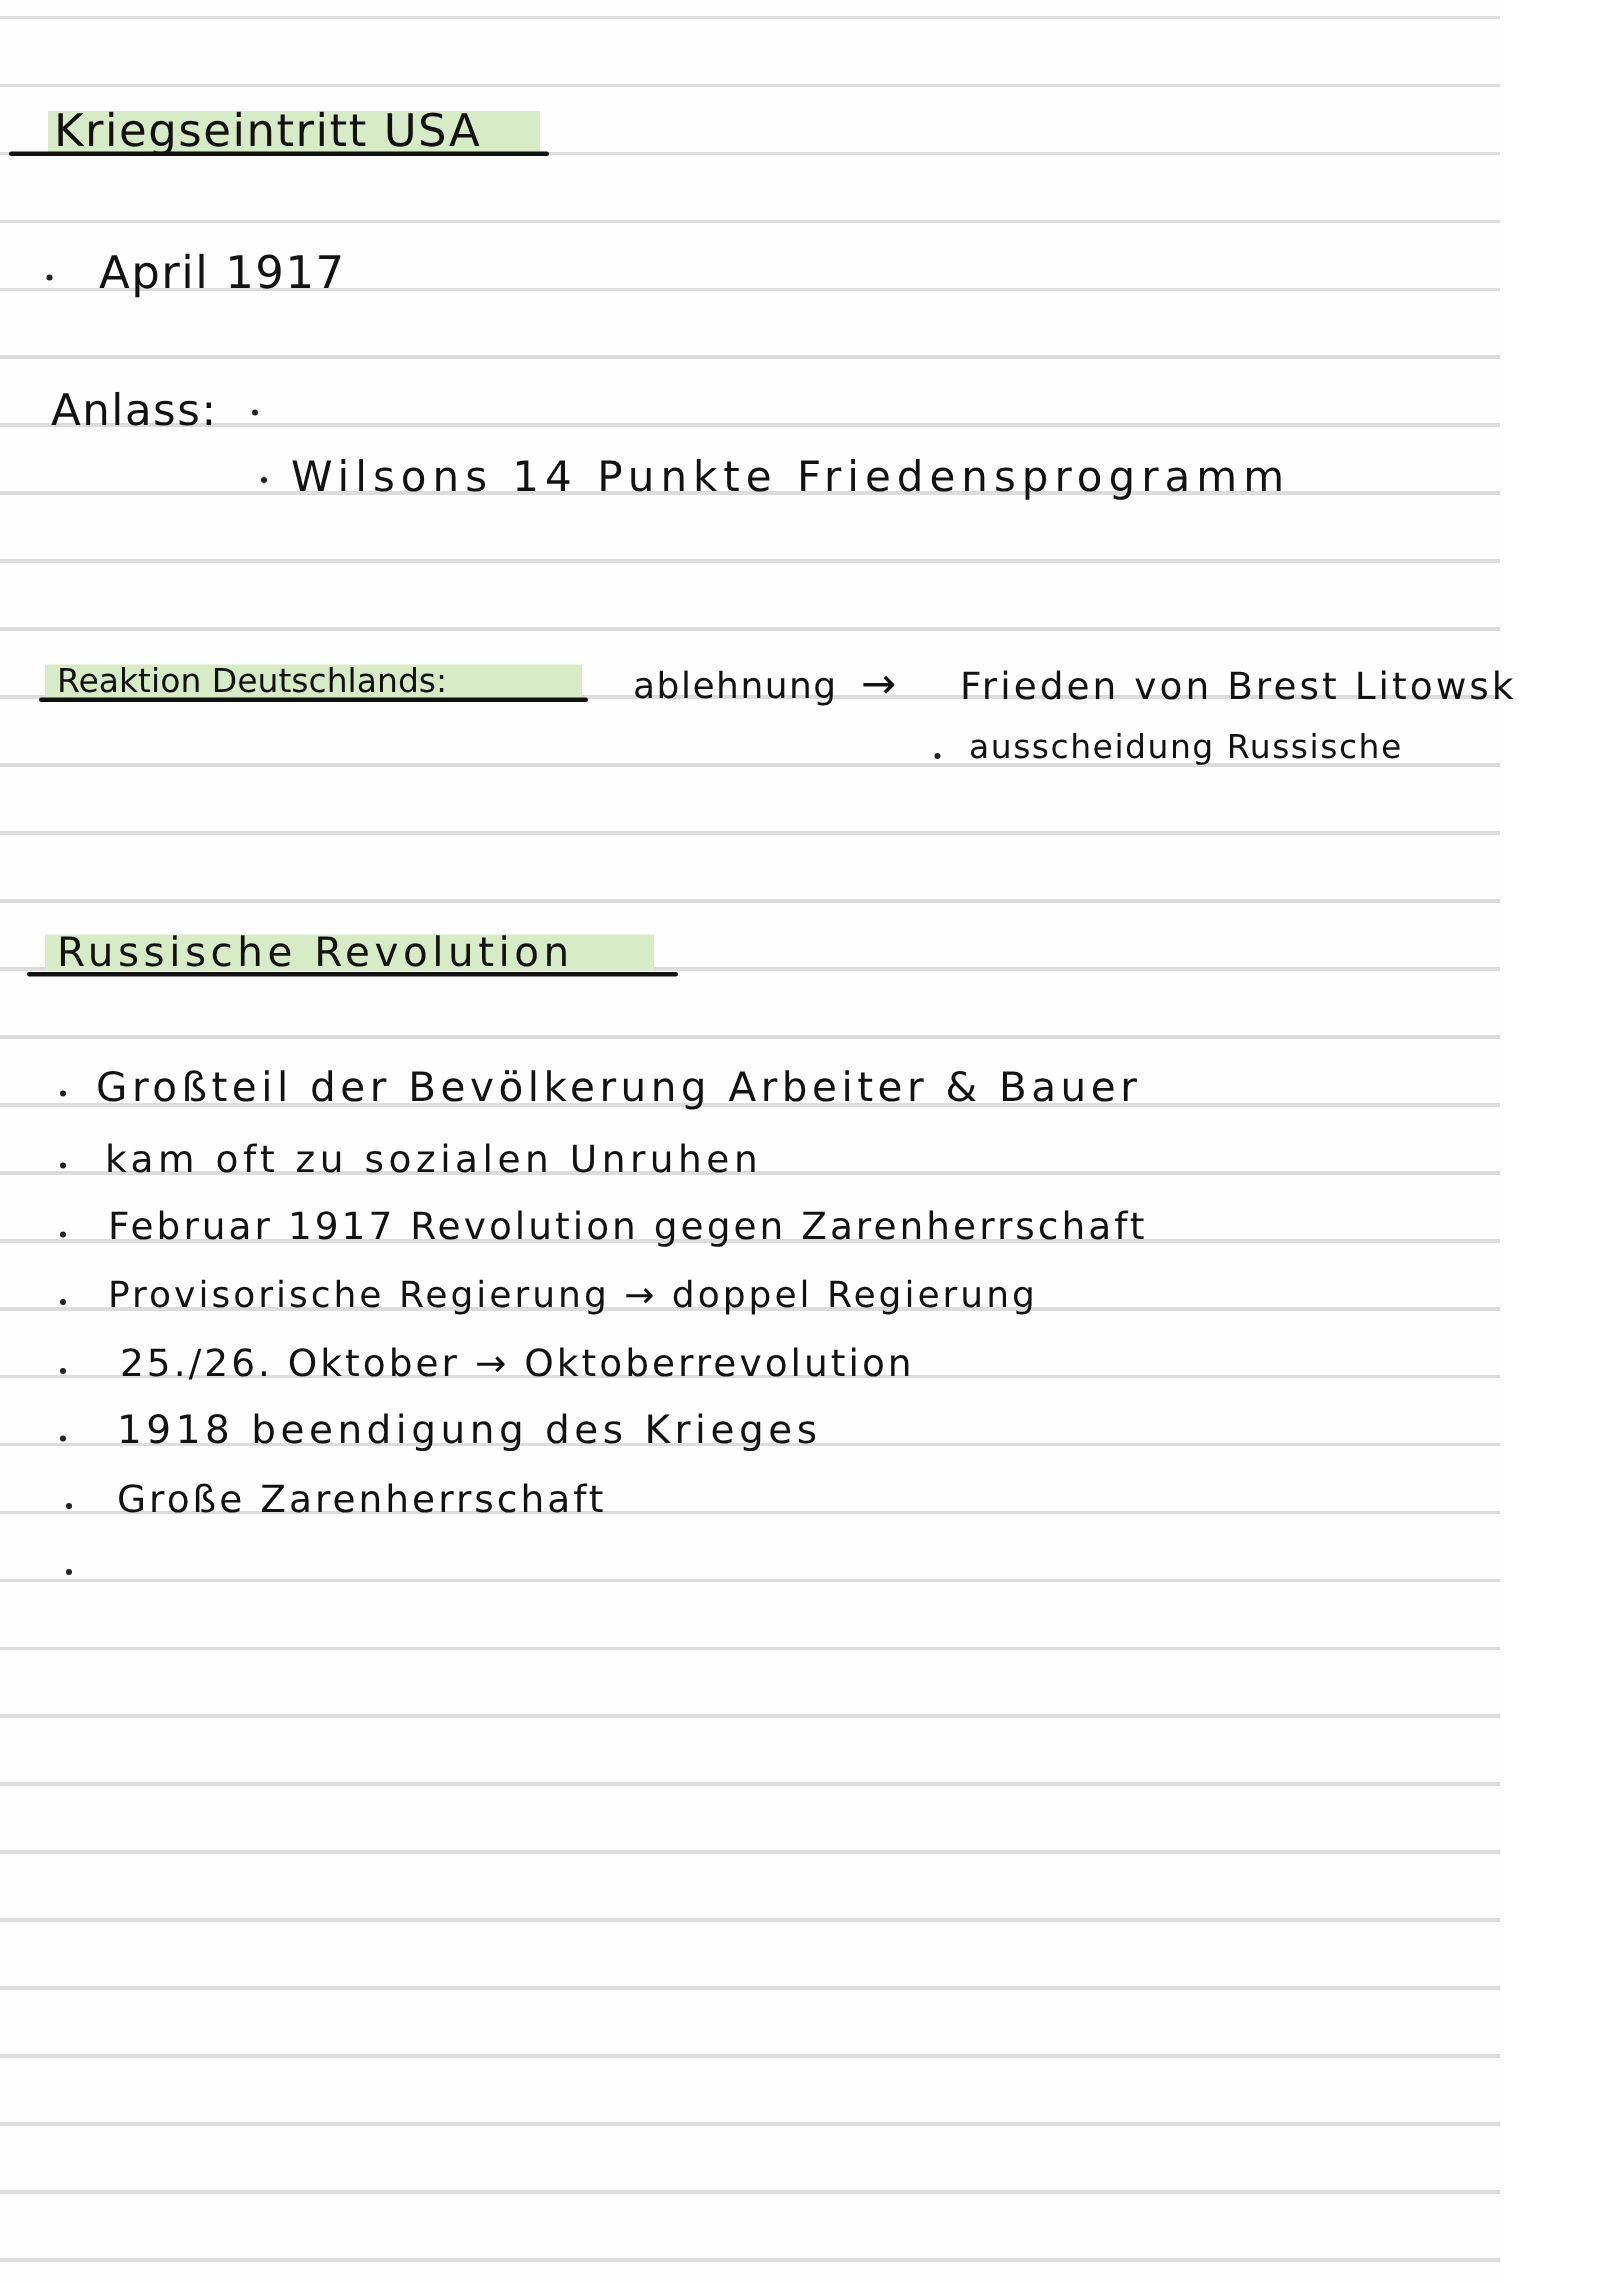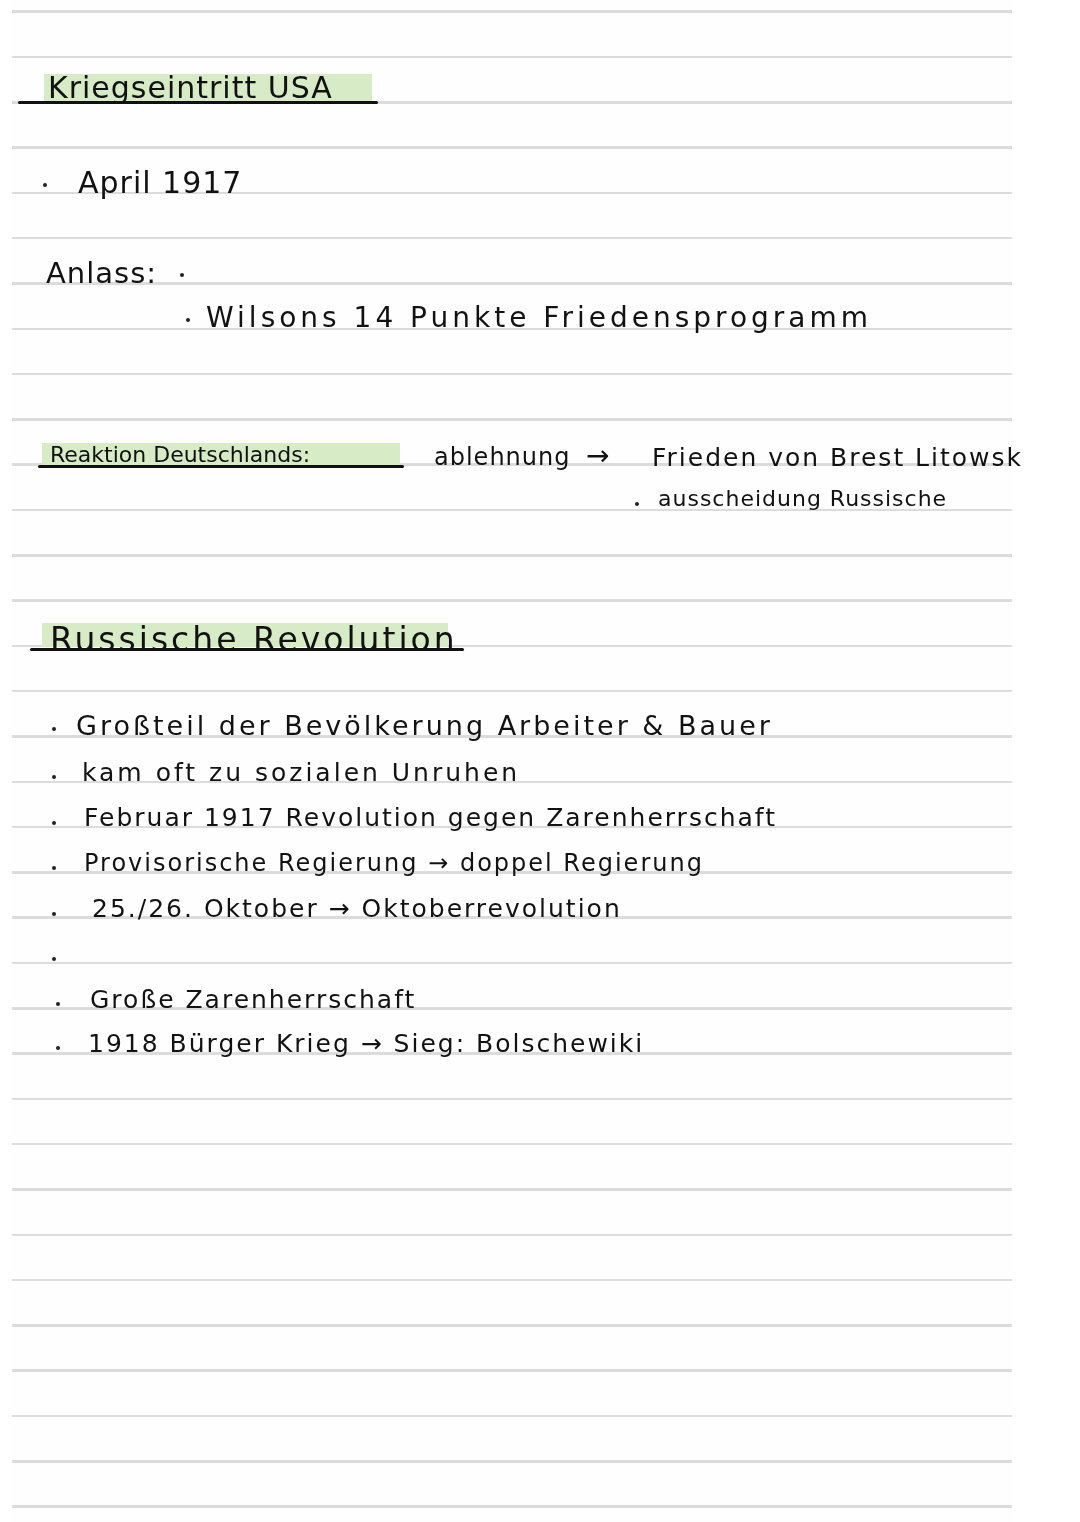--- a/index.html
+++ b/index.html
@@ -7,21 +7,21 @@
       width: 1080px;
       height: 1522px;
       background: #ffffff;
       position: relative;
       overflow: hidden;
       font-family: "DejaVu Sans", sans-serif;
       color: #111111;
     }
     .page {
       position: absolute;
-      left: 12px; top: 0;
+      left: 0; top: 0;
       width: 1000px; height: 1522px;
       background-color: #fefefe;
       background-image: repeating-linear-gradient(
         to bottom,
         transparent 0px,
         transparent 10.5px,
         #dcdcdc 10.5px,
         #dcdcdc 13px,
         transparent 13px,
         transparent 45.3px
@@ -80,39 +80,39 @@
   <div class="heading" style="left:38px; top:442px; font-size:22px; letter-spacing:0px;">Reaktion Deutschlands:</div>
   <div class="ul" style="left:26px; top:465px; width:366px;"></div>
 
   <div class="hw" style="left:422px; top:443px; font-size:24px;">ablehnung</div>
   <div class="hw" style="left:574px; top:439px; font-size:28px;">→</div>
   <div class="hw" style="left:640px; top:443px; font-size:25px; letter-spacing:2px;">Frieden von Brest Litowsk</div>
   <div class="bullet" style="left:623px; top:502px;"></div>
   <div class="hw" style="left:646px; top:486px; font-size:22px;">ausscheidung Russische</div>
 
   <div class="hl" style="left:30px; top:623px; width:406px; height:24px;"></div>
-  <div class="heading" style="left:38px; top:620px; font-size:33px; letter-spacing:3px;text-align:right;">Russische Revolution</div>
+  <div class="heading" style="left:38px; top:620px; font-size:27px; letter-spacing:3px;text-align:right;">Russische Revolution</div>
   <div class="ul" style="left:18px; top:648px; width:434px;"></div>
 
   <div class="bullet" style="left:40px; top:727px;"></div>
   <div class="hw" style="left:64px; top:710px; font-size:27px; letter-spacing:3px;">Großteil der Bevölkerung Arbeiter &amp; Bauer</div>
 
   <div class="bullet" style="left:40px; top:775px;"></div>
   <div class="hw" style="left:70px; top:758px; font-size:25px; letter-spacing:3px;">kam oft zu sozialen Unruhen</div>
 
   <div class="bullet" style="left:40px; top:821px;"></div>
   <div class="hw" style="left:72px; top:803px; font-size:25px; letter-spacing:2px;">Februar 1917 Revolution gegen Zarenherrschaft</div>
 
   <div class="bullet" style="left:40px; top:866px;"></div>
   <div class="hw" style="left:72px; top:849px; font-size:24px; letter-spacing:2px;">Provisorische Regierung → doppel Regierung</div>
 
   <div class="bullet" style="left:40px; top:912px;"></div>
   <div class="hw" style="left:80px; top:894px; font-size:25px; letter-spacing:2px;text-align:right;">25./26. Oktober → Oktoberrevolution</div>
 
   <div class="bullet" style="left:40px; top:957px;"></div>
+  <div class="hw" style="left:78px; top:939px; font-size:26px; letter-spacing:3px;">1918 beendigung des Krieges</div>
 
   <div class="bullet" style="left:44px; top:1002px;"></div>
   <div class="hw" style="left:78px; top:985px; font-size:25px; letter-spacing:2px;">Große Zarenherrschaft</div>
 
   <div class="bullet" style="left:44px; top:1046px;"></div>
-  <div class="hw" style="left:76px; top:1029px; font-size:25px; letter-spacing:2px;">1918 Bürger Krieg → Sieg: Bolschewiki</div>
 
 </div>
 
 </body></html>

